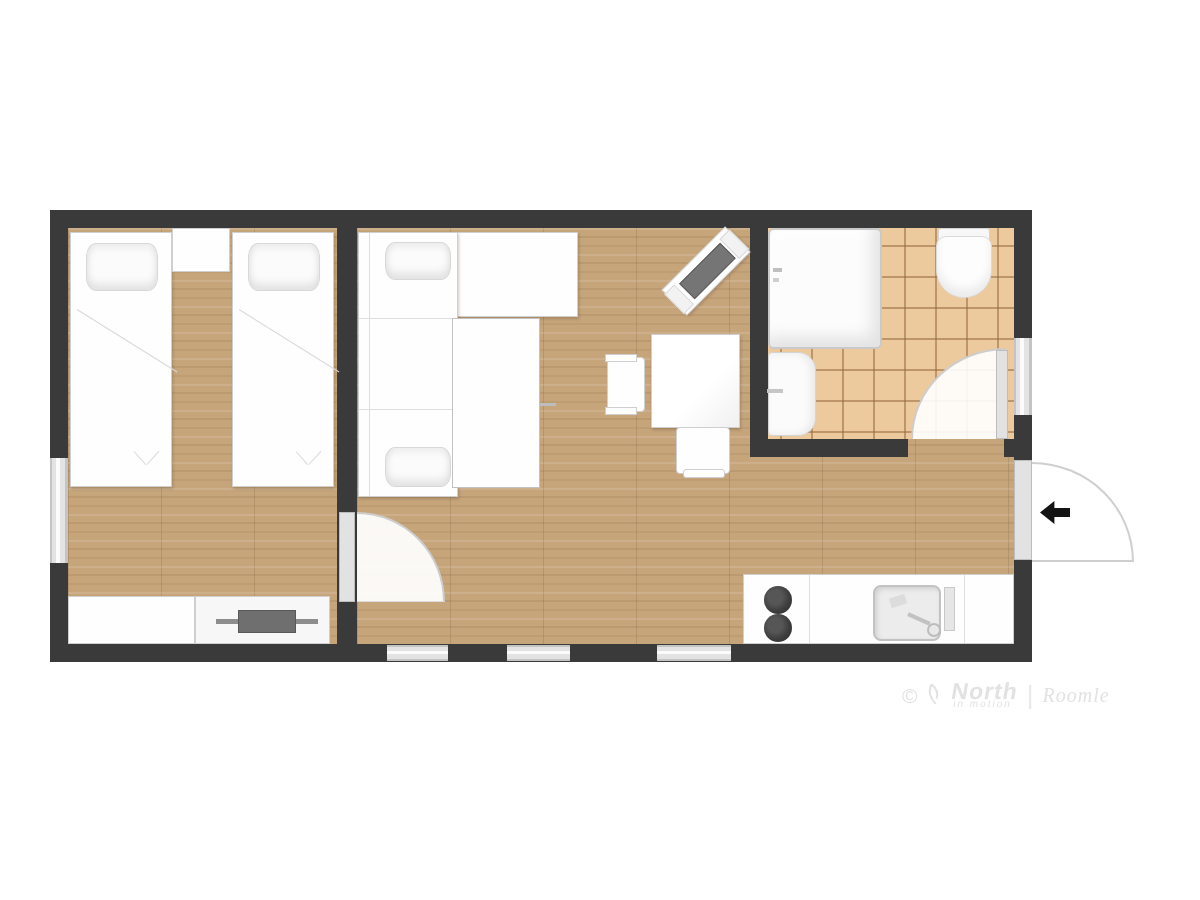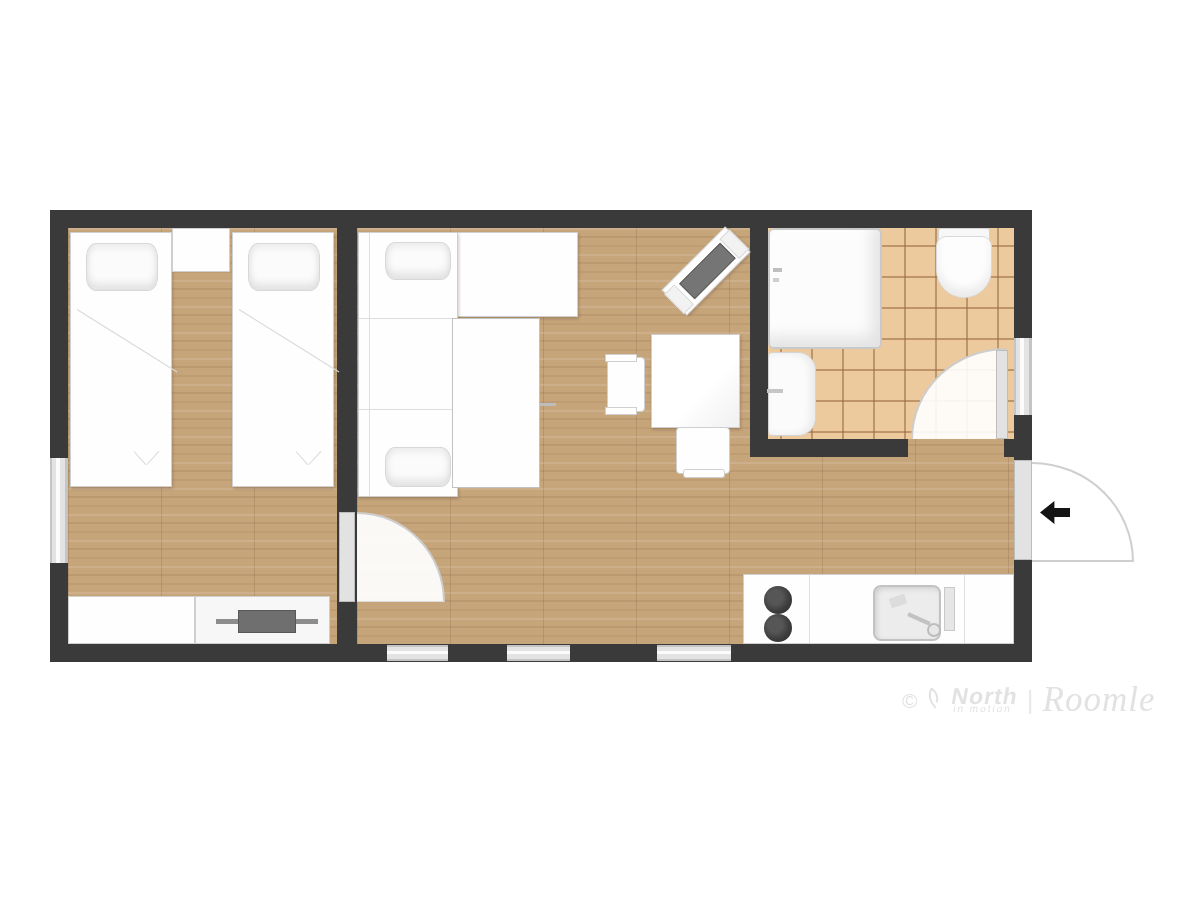--- a/index.html
+++ b/index.html
@@ -63,21 +63,21 @@
   .arrow-left{position:absolute;background:#141414;
     clip-path:polygon(0 50%, 48% 0, 48% 30%, 100% 30%, 100% 70%, 48% 70%, 48% 100%);}
 
   
   .watermark{position:absolute;left:902px;top:680px;display:flex;align-items:center;gap:9px;color:#e2e2e2;user-select:none;}
   .wm-copy{font-size:21px;line-height:1;}
   .wm-brand{display:flex;flex-direction:column;align-items:center;transform:skewX(-10deg);line-height:.8;}
   .wm-brand-name{font-size:23px;font-weight:bold;letter-spacing:1px;}
   .wm-brand-sub{font-size:10px;letter-spacing:2px;}
   .wm-sep{font-size:26px;font-weight:200;color:#e9e9e9;}
-  .wm-logo{font-family:"Liberation Serif", serif;font-style:italic;font-size:35px;letter-spacing:1px;}
+  .wm-logo{font-family:"Liberation Serif", serif;font-style:italic;font-size:20px;letter-spacing:1px;}
   .wm-leaf{transform:rotate(-12deg);}
 </style>
 </head>
 <body>
 
 <div class="page">
   <div class="plan">
 
     <div class="floor wood" style="left:18px;top:18px;width:269px;height:416px;"></div>
     <div class="floor wood" style="left:307px;top:18px;width:657px;height:416px;"></div>

